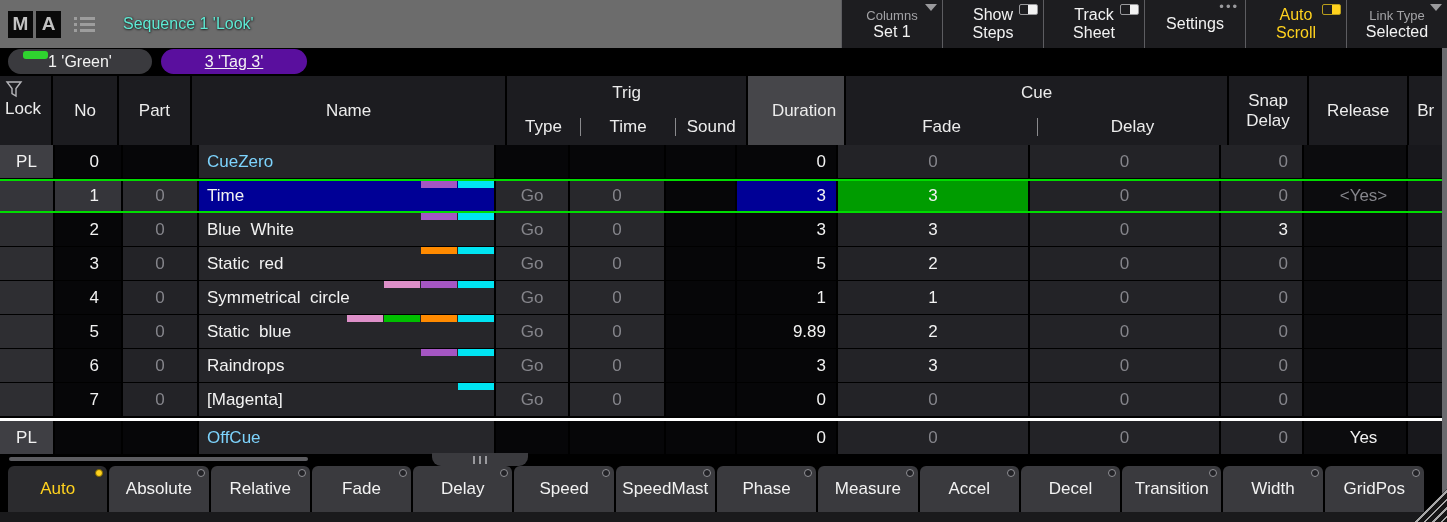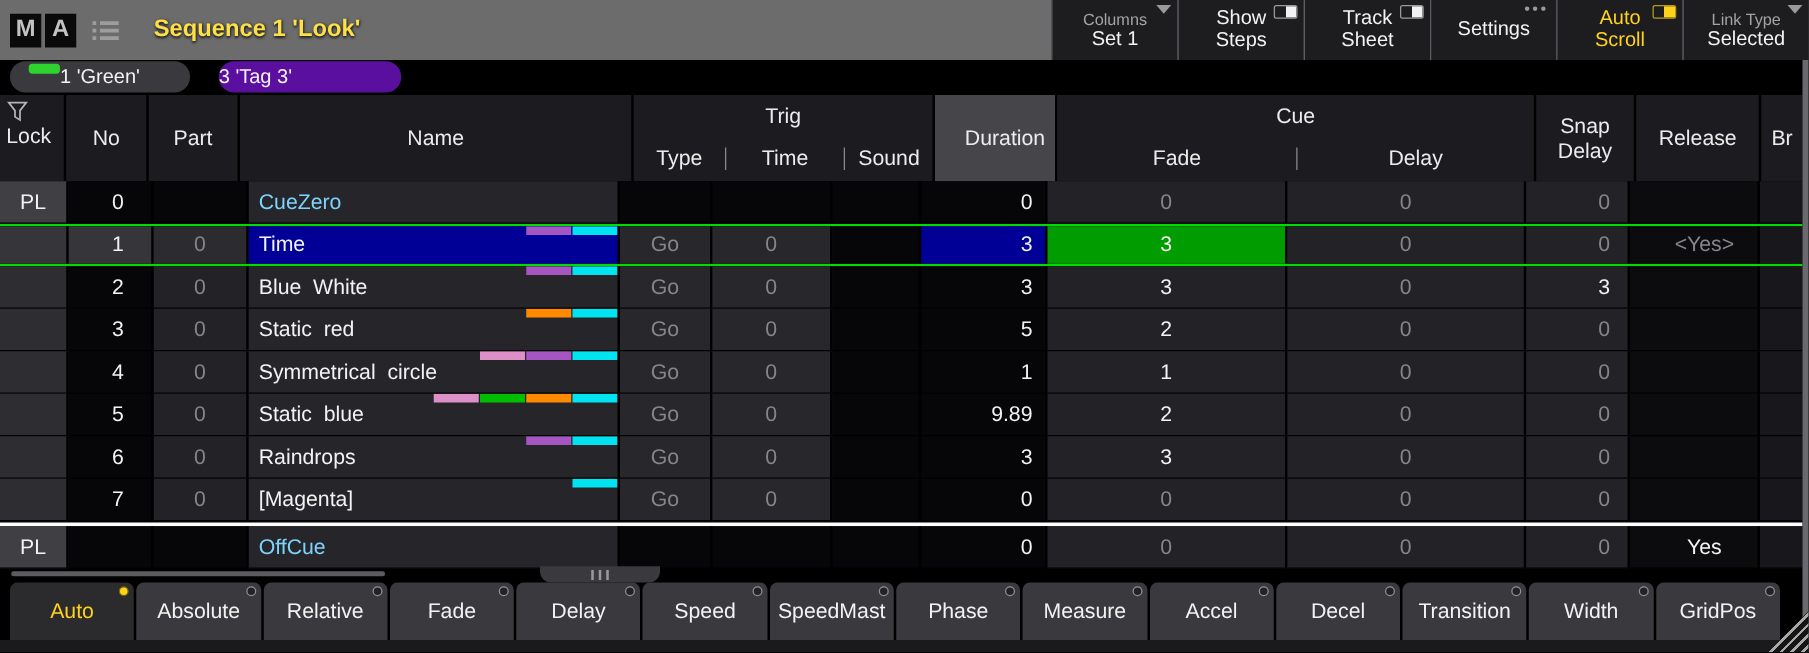--- a/index.html
+++ b/index.html
@@ -9,21 +9,21 @@
   
   .titlebar{position:absolute;left:0;top:0;width:1447px;height:48px;background:#6c6c6c;
             display:flex;align-items:center;}
   .logo{display:flex;margin-left:8px;}
   .logo-box{width:25px;height:27px;background:#0a0a0a;color:#c2c2c2;font-weight:bold;
             font-size:19px;display:flex;align-items:center;justify-content:center;margin-right:3px;}
   .list-icon{margin-left:10px;display:flex;flex-direction:column;gap:3px;}
   .list-icon .li-row{display:flex;align-items:center;gap:3px;}
   .list-icon .li-dot{width:3px;height:3px;background:#9d9d9d;}
   .list-icon .li-bar{width:15px;height:3px;background:#9d9d9d;}
-  .wtitle{margin-left:28px;color:#fde047;font-size:19px;font-weight:bold;
+  .wtitle{margin-left:28px;color:#5eead4;font-size:16px;font-weight:normal;
           text-shadow:0 1px 2px rgba(0,0,0,.65),1px 0 2px rgba(0,0,0,.5);}
   .tbtns{position:absolute;right:0;top:0;height:48px;display:flex;}
   .tbtn{width:101px;height:48px;background:#1d1d20;border-left:1px solid #5d5d61;position:relative;
         display:flex;flex-direction:column;align-items:center;justify-content:center;
         color:#f2f2f2;font-size:16px;line-height:18px;cursor:pointer;box-sizing:border-box;}
   .tbtn .sub{color:#a3a3a6;font-size:13px;line-height:15px;}
   .tbtn.yellow{color:#ffd21e;}
   .ind-drop{position:absolute;top:4px;right:5px;width:0;height:0;
             border-left:6px solid transparent;border-right:6px solid transparent;border-top:7px solid #9a9a9d;}
   .ind-toggle{position:absolute;top:4px;right:5px;width:17px;height:9px;border:1px solid #9a9a9d;
@@ -31,21 +31,21 @@
   .ind-toggle.on{background:linear-gradient(90deg,#1d1d20 50%,#ffd21e 50%);border-color:#b99d1a;}
   .ind-dots{position:absolute;top:-2px;right:6px;color:#9a9a9d;font-size:13px;letter-spacing:2px;}
   .ind-dots::before{content:"•••";}
   
   .tagrow{position:absolute;left:0;top:48px;width:1447px;height:28px;background:#000;}
   .tagpill{position:absolute;top:1px;height:25px;border-radius:13px;color:#f2f2f2;font-size:16px;
            line-height:25px;cursor:pointer;}
   .tag1{left:8px;width:144px;background:#3a3a3e;padding-left:0;}
   .tag1 .tlabel{padding-left:40px;}
   .tagchip{position:absolute;left:15px;top:2px;width:25px;height:8px;border-radius:3px;}
-  .tag2{left:175px;width:146px;}
+  .tag2{left:161px;width:146px;text-align:center;text-decoration:underline;}
   
   .tablewrap{position:absolute;left:0;top:76px;width:1442px;}
   .hdr{display:flex;height:69px;background:#1c1c20;color:#ececec;font-size:17px;}
   .h{box-sizing:border-box;border-right:2px solid #000;display:flex;align-items:center;
      justify-content:center;cursor:pointer;}
   .h-lock{width:55px;flex-direction:column;align-items:flex-start;justify-content:flex-start;
           padding:4px 0 0 5px;}
   .h-lock .lockword{margin-top:1px;}
   .h-no{width:68px;}.h-part{width:76px;}.h-name{width:327px;}
   .h-dur{width:101px;background:#46464a;padding-left:16px;}

